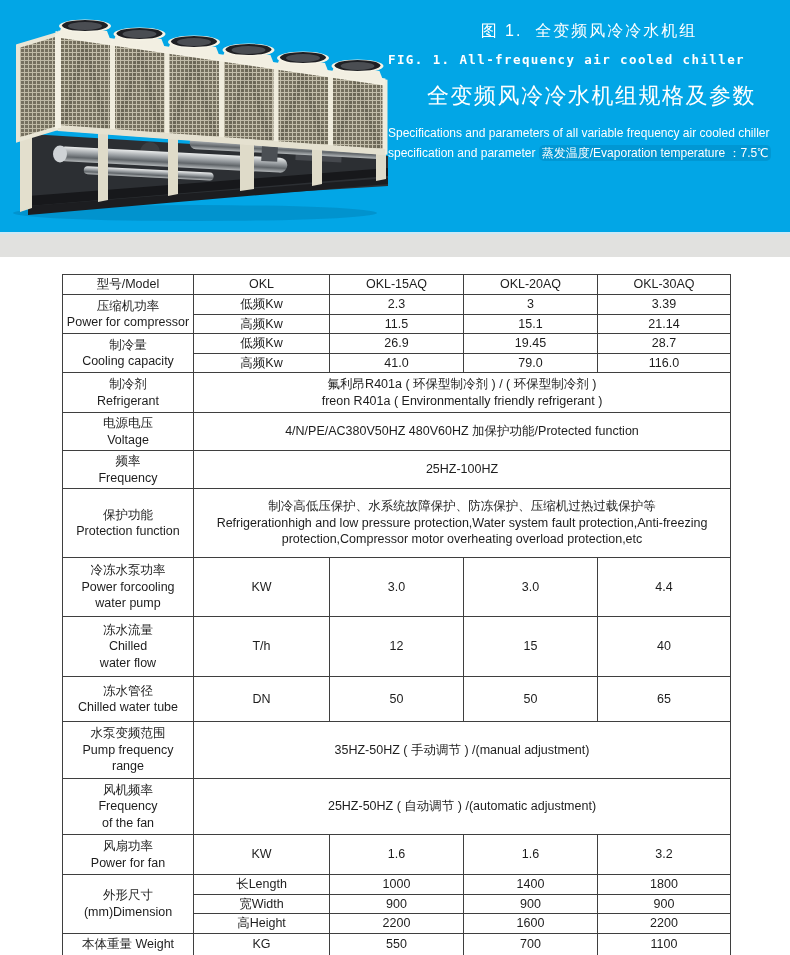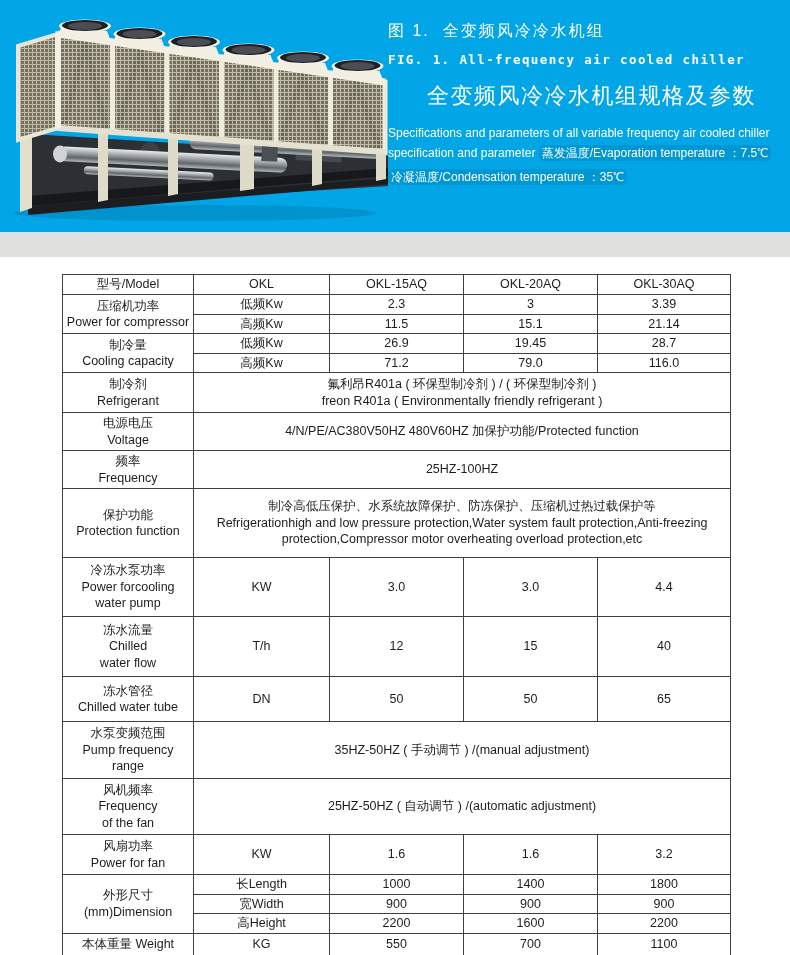--- a/index.html
+++ b/index.html
@@ -11,21 +11,21 @@
   }
   *{box-sizing:border-box;}
   html,body{margin:0;padding:0;background:#fff;}
   body{font-family:"Liberation Sans",sans-serif;color:var(--ink);}
   .page{position:relative;width:790px;height:955px;background:#fff;overflow:hidden;}
 
   
   .hero{position:absolute;left:0;top:0;width:790px;height:232px;background:var(--cyan);}
   .chiller{position:absolute;left:0;top:0;}
   .hero-text{position:absolute;left:388px;top:21px;width:402px;color:#fff;overflow:hidden;}
-  .cap-zh{font-size:16px;letter-spacing:2px;white-space:pre;margin-bottom:10px;}
+  .cap-zh{font-size:16px;letter-spacing:2px;white-space:pre;margin-bottom:10px;text-align:center;}
   .cap-en{font-family:"DejaVu Sans Mono",monospace;font-size:12.5px;font-weight:bold;letter-spacing:1.4px;white-space:nowrap;margin-bottom:14px;}
   .title-zh{font-size:22px;letter-spacing:1.5px;white-space:nowrap;margin-bottom:12px;margin-left:39px;}
   .sub{font-size:12px;line-height:20px;white-space:nowrap;}
   .sub.gap{margin-top:4px;}
   .hl{background:rgba(0,75,115,0.16);padding:1px 3px;border-radius:5px;}
 
   
   .band{position:absolute;left:0;top:232px;width:790px;height:25px;background:var(--band);border-top:2px solid var(--band-top);}
 
   
@@ -156,23 +156,20 @@
 
     <div class="hero-text">
       <div class="cap-zh">图 1.  全变频风冷冷水机组</div>
       <div class="cap-en">FIG. 1. All-frequency air cooled chiller</div>
       <div class="title-zh">全变频风冷冷水机组规格及参数</div>
       <div class="sub">Specifications and parameters of all variable frequency air cooled chiller</div>
       <div class="sub">
         <span>specification and parameter</span>
         <span class="hl">蒸发温度/Evaporation temperature ：7.5℃</span>
       </div>
-      <div class="sub gap">
-        <span class="hl">冷凝温度/Condensation temperature ：35℃</span>
-      </div>
     </div>
   </div>
 
   <div class="band"></div>
 
   <div class="table-wrap">
     <table class="spec">
       <colgroup>
         <col style="width:131px">
           <col style="width:136px">
@@ -203,21 +200,21 @@
           </tr>
           <tr style="height: 18px;">
             <td rowspan="2">制冷量<br>Cooling capacity</td>
             <td>低频Kw</td>
             <td>26.9</td>
             <td>19.45</td>
             <td>28.7</td>
           </tr>
           <tr style="height: 18px;">
             <td>高频Kw</td>
-            <td>71.2</td>
+            <td>41.0</td>
             <td>79.0</td>
             <td>116.0</td>
           </tr>
           <tr style="height: 40px;">
             <td>制冷剂<br>Refrigerant</td>
             <td colspan="4">氟利昂R401a ( 环保型制冷剂 ) / ( 环保型制冷剂 )<br>freon R401a ( Environmentally friendly refrigerant )</td>
           </tr>
           <tr style="height: 38px;">
             <td>电源电压<br>Voltage</td>
             <td colspan="4">4/N/PE/AC380V50HZ 480V60HZ 加保护功能/Protected function</td>

